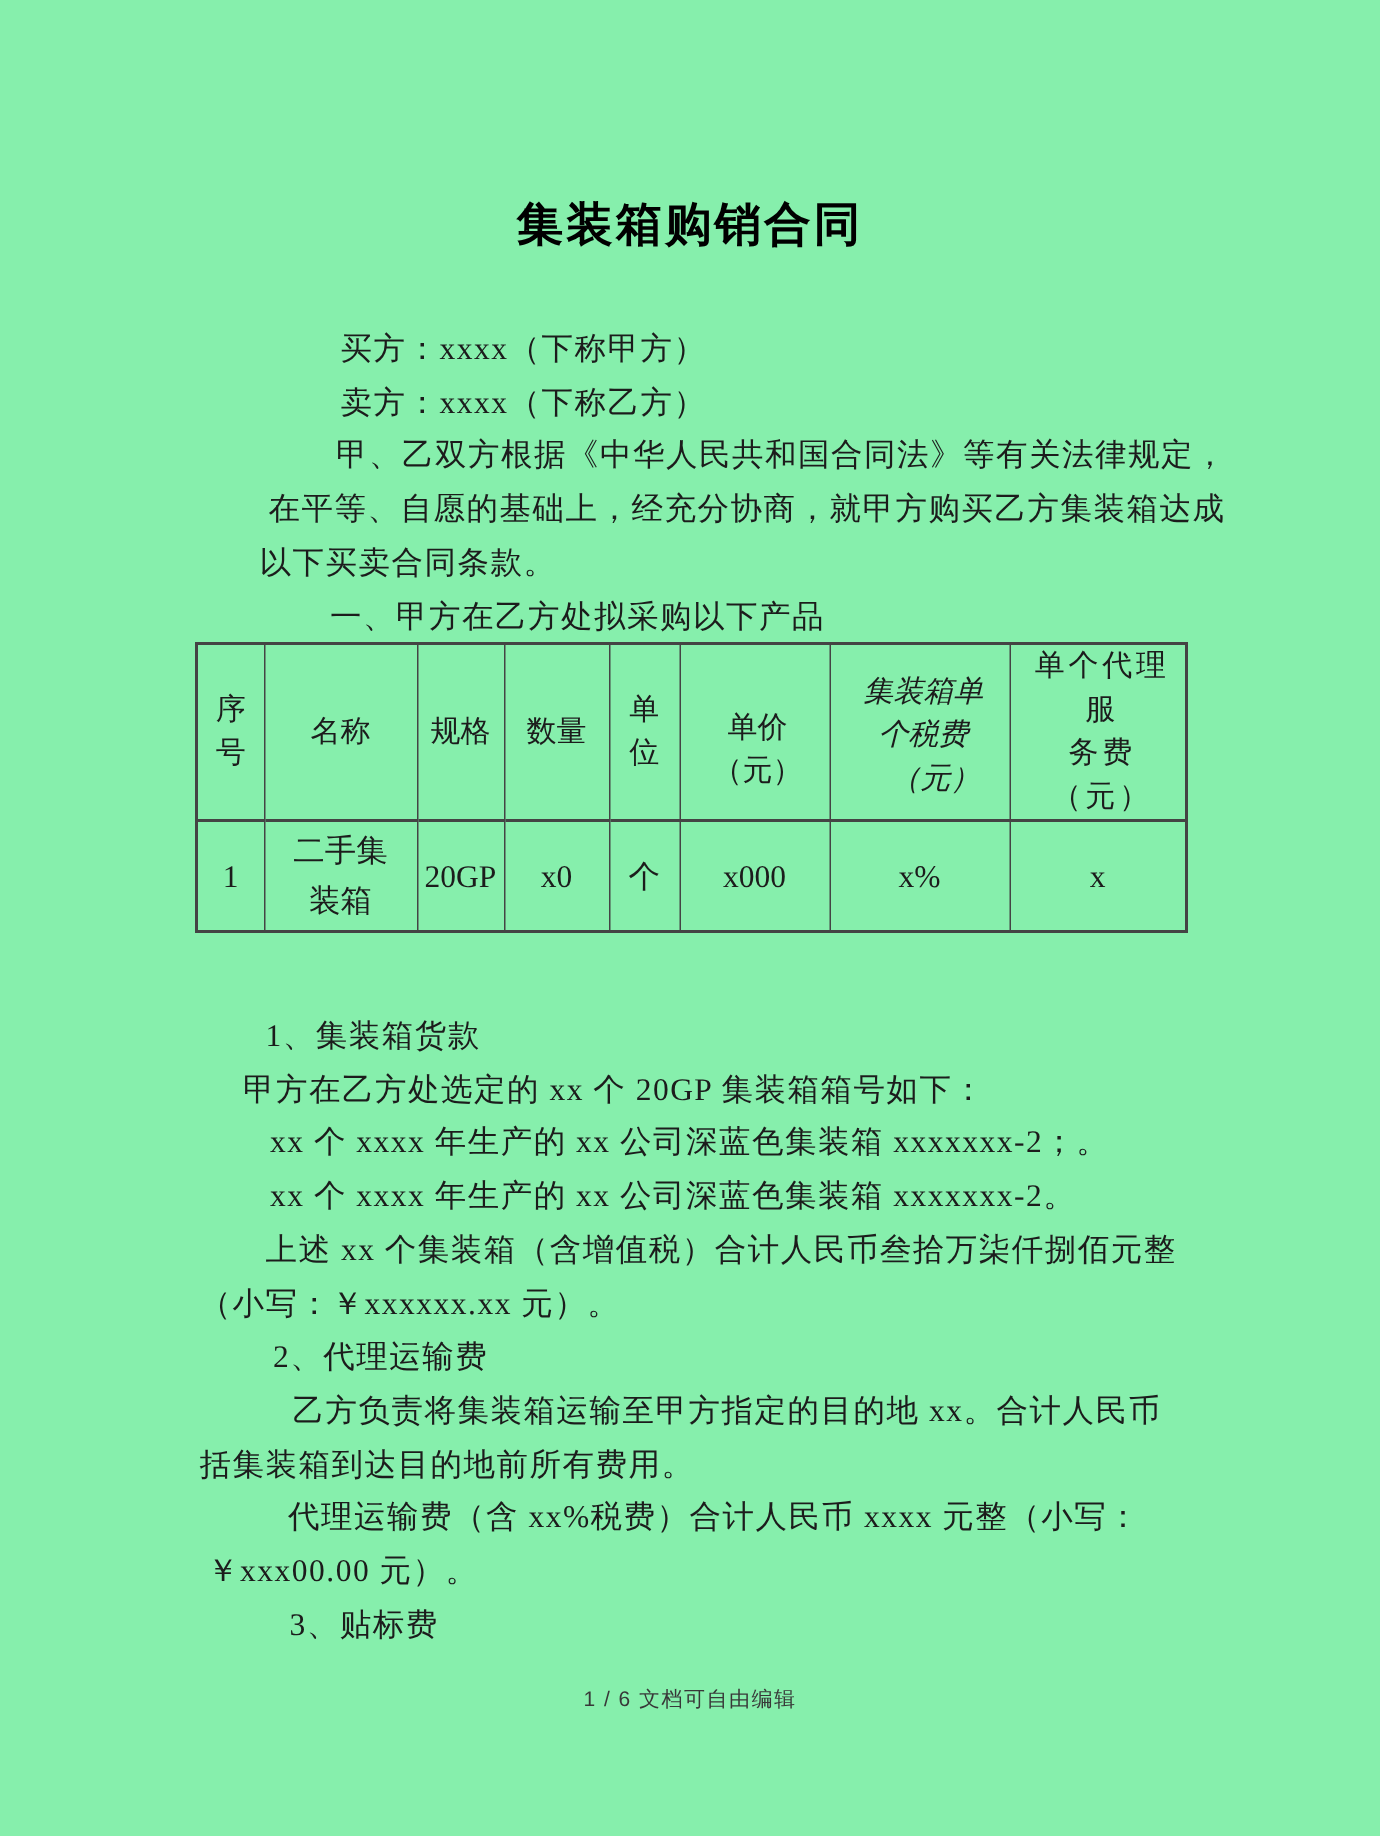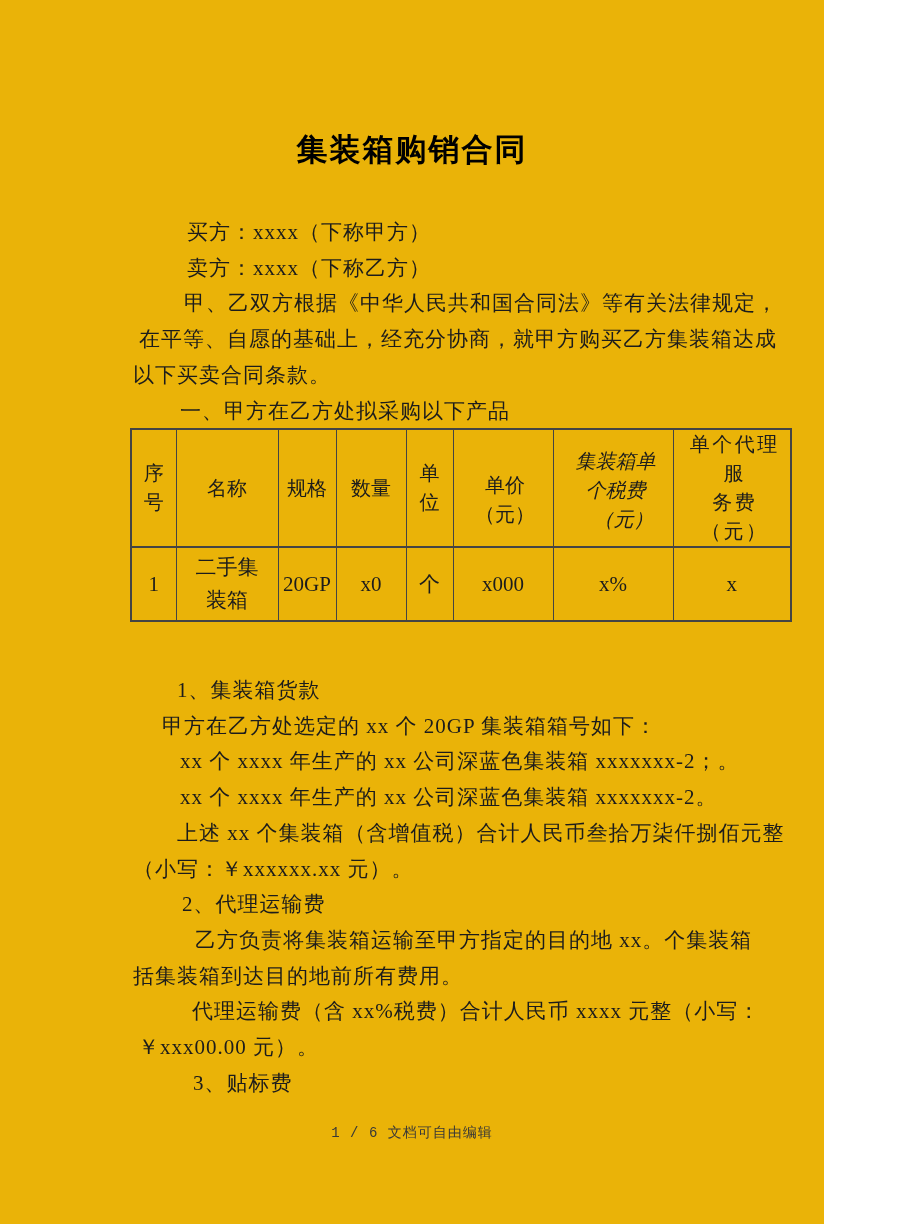--- a/index.html
+++ b/index.html
@@ -1,29 +1,29 @@
 <!DOCTYPE html>
 <html><head>
 <meta charset="utf-8">
 <style>
   * { margin:0; padding:0; box-sizing:border-box; }
   html,body { background:#ffffff; }
   .page {
-    position:relative; width:824px; height:1224px; background:#eab308;
+    position:relative; width:920px; height:1224px; background:#86efac;
     font-family:"Liberation Serif","DejaVu Serif",serif;
     color:#1c1c1c; overflow:hidden;
   }
   .doc-title {
     position:absolute; top:130px; left:0; right:0;
     text-align:center; font-family:"Liberation Sans","DejaVu Sans",sans-serif;
     font-size:31px; font-weight:700; color:#000; letter-spacing:2px; line-height:40px;
     white-space:nowrap;
   }
   .textblock { position:absolute; left:133px; width:700px; }
-  .tb-a { top:215px; }
+  .tb-a { top:215px;margin-left:40px; }
   .tb-b { top:628px;margin-top:45px; }
   .ln {
     font-size:21px; line-height:35.7px; letter-spacing:1px;
     white-space:nowrap; color:#1c1c1c;
   }
   table.products {
     position:absolute; top:428px; left:130px; width:660px;
     border-collapse:collapse; table-layout:fixed;
     border:2px solid #444;
   }
@@ -34,21 +34,21 @@
   tr.hrow { height:88px; }
   tr.hrow td { font-size:20px; line-height:29px; border-bottom:2px solid #444; }
   tr.drow { height:74px; }
   tr.drow td { font-size:21px; line-height:33px; }
   td.cell-price { vertical-align:top; padding-top:24px; text-align:left; padding-left:4px; letter-spacing:0; }
   td.cell-tax { vertical-align:top; padding-top:5px; text-align:left; padding-left:5px; line-height:29px;font-style:italic; }
   td.cell-tax .ind { text-indent:16px; }
   td.cell-agency { text-align:left; padding-left:6px; letter-spacing:2.5px; line-height:35px; }
   .page-footer {
     position:absolute; top:1124px; left:0; right:0; text-align:center;
-    font-family:Liberation Mono, monospace;
+    font-family:Liberation Sans, sans-serif;
     font-size:14px; color:#383838; letter-spacing:1px; white-space:nowrap;
   }
 </style>
 </head>
 <body>
 
 <div class="page">
 
   <div class="doc-title">集装箱购销合同</div>
 
@@ -121,21 +121,21 @@
   </table>
 
   <div class="textblock tb-b">
     <div class="ln" style="padding-left:44px">1、集装箱货款</div>
     <div class="ln" style="padding-left:29px">甲方在乙方处选定的 xx 个 20GP 集装箱箱号如下：</div>
     <div class="ln" style="padding-left:47px">xx 个 xxxx 年生产的 xx 公司深蓝色集装箱 xxxxxxx-2；。</div>
     <div class="ln" style="padding-left:47px">xx 个 xxxx 年生产的 xx 公司深蓝色集装箱 xxxxxxx-2。</div>
     <div class="ln" style="padding-left:44px">上述 xx 个集装箱（含增值税）合计人民币叁拾万柒仟捌佰元整</div>
     <div class="ln" style="padding-left:0px">（小写：￥xxxxxx.xx 元）。</div>
     <div class="ln" style="padding-left:49px">2、代理运输费</div>
-    <div class="ln" style="padding-left:62px">乙方负责将集装箱运输至甲方指定的目的地 xx。个集装箱</div>
+    <div class="ln" style="padding-left:62px">乙方负责将集装箱运输至甲方指定的目的地 xx。合计人民币</div>
     <div class="ln" style="padding-left:0px">括集装箱到达目的地前所有费用。</div>
     <div class="ln" style="padding-left:59px">代理运输费（含 xx%税费）合计人民币 xxxx 元整（小写：</div>
     <div class="ln" style="padding-left:5px">￥xxx00.00 元）。</div>
     <div class="ln" style="padding-left:60px">3、贴标费</div>
   </div>
 
   <div class="page-footer">1 / 6 文档可自由编辑</div>
 
 </div>
 

